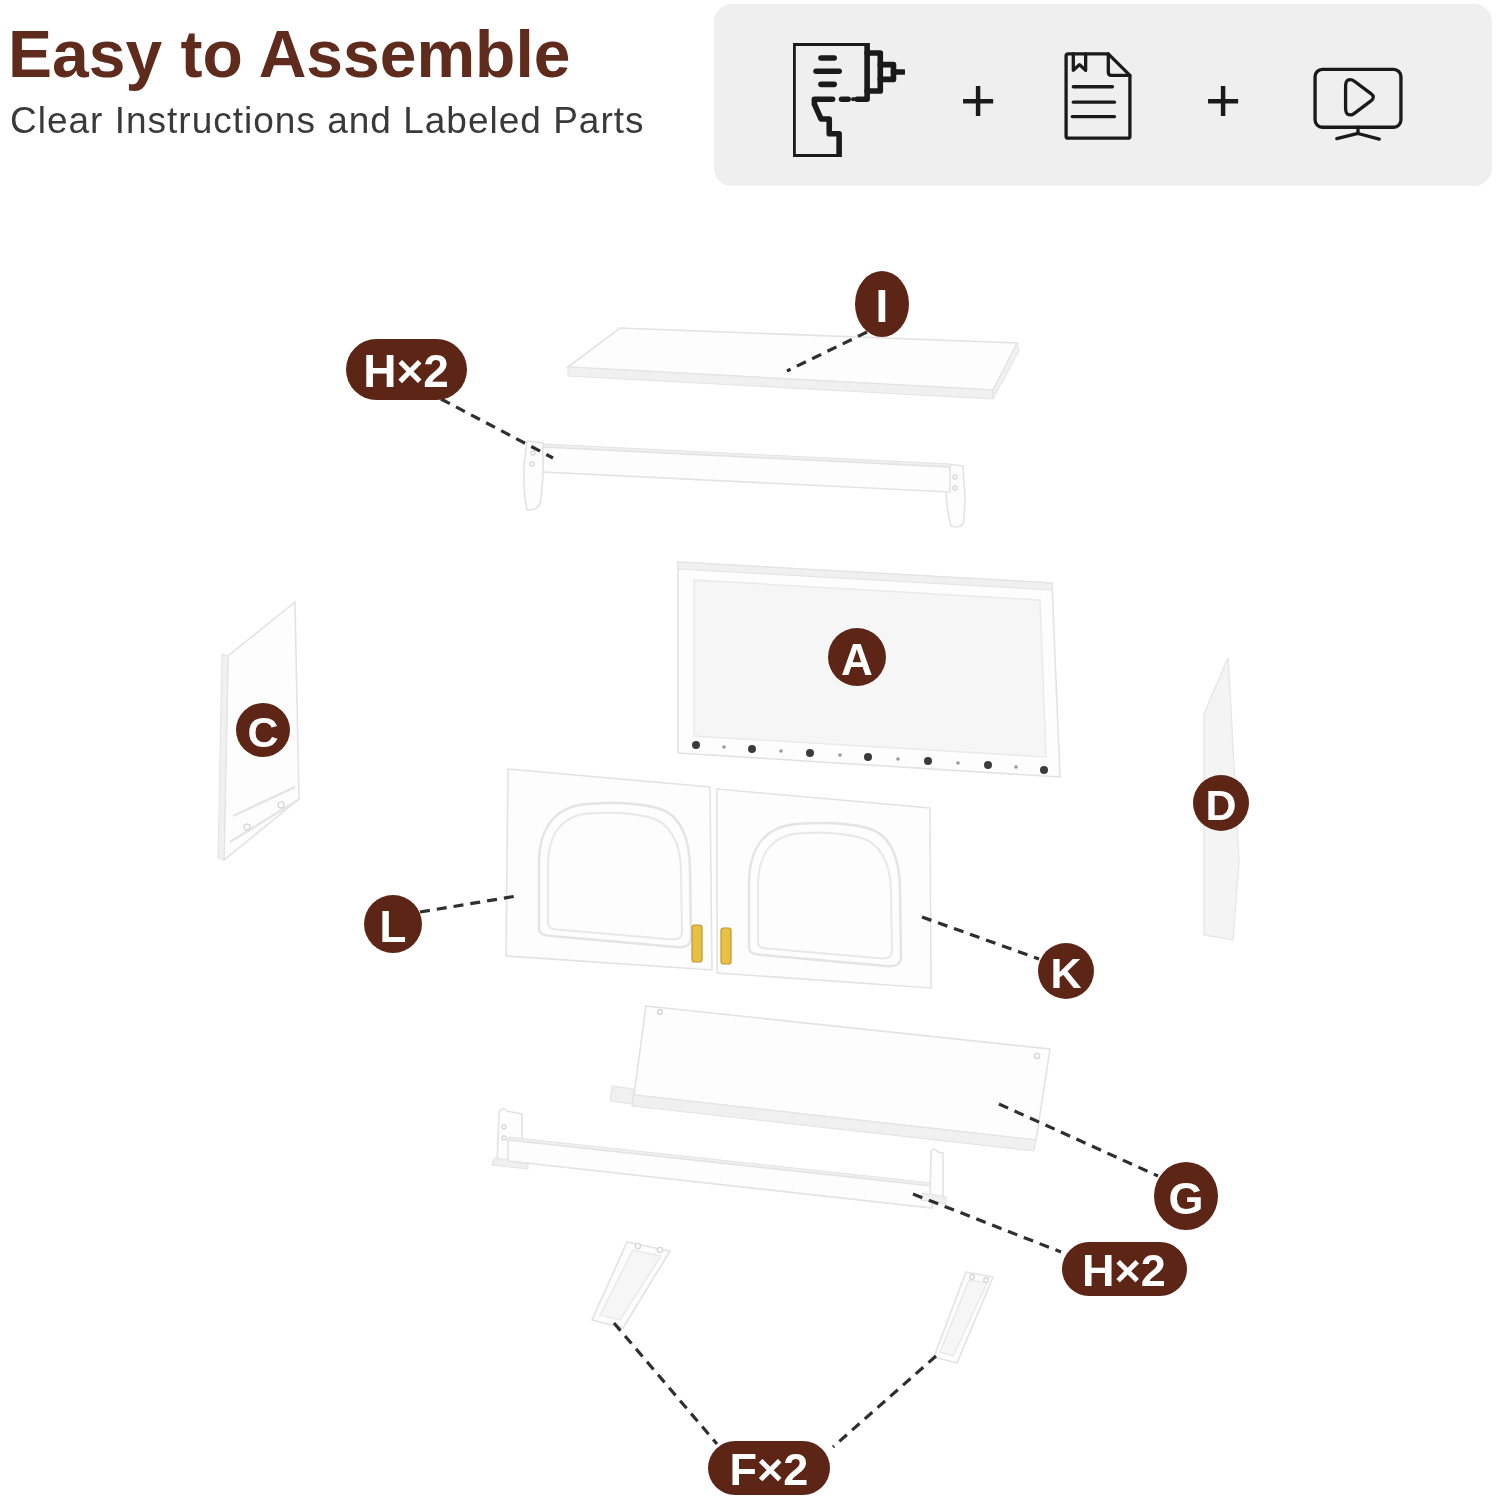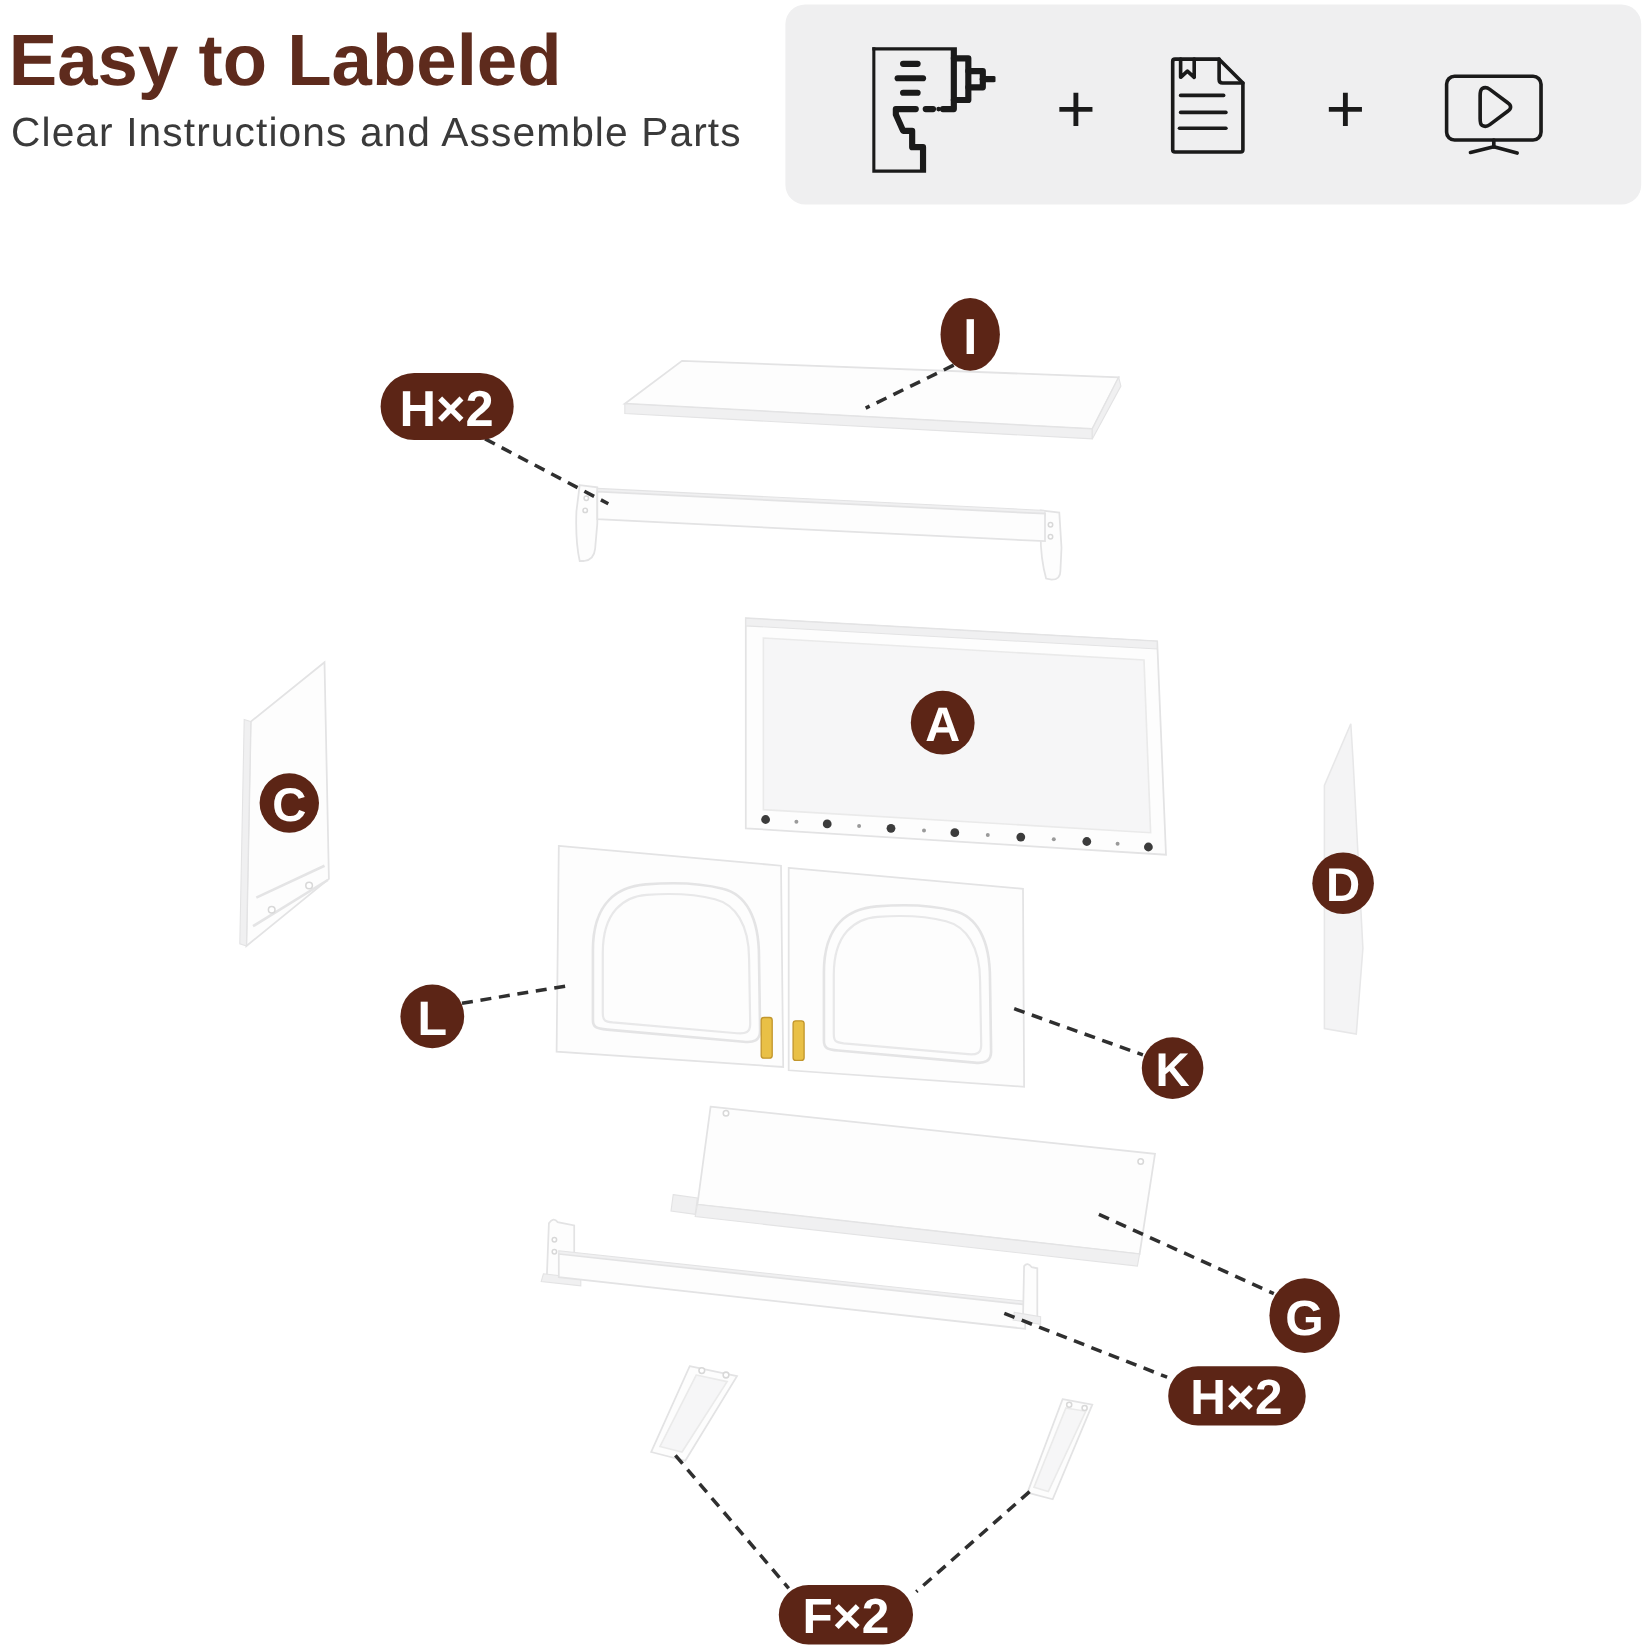--- a/index.html
+++ b/index.html
@@ -28,22 +28,22 @@
   .lbl-shape{fill:var(--accent,#5c2516);}
   .lbl-text{fill:#ffffff;font-family:"Liberation Sans",sans-serif;font-weight:bold;
         text-anchor:middle;}
   .handle{fill:var(--gold,#e9c046);stroke:#c2962c;stroke-width:1.2;}
 </style>
 </head>
 <body>
 
 <div class="page">
 
-  <h1 class="page-title">Easy to Labeled</h1>
-  <p class="page-subtitle">Clear Instructions and Assemble Parts</p>
+  <h1 class="page-title">Easy to Assemble</h1>
+  <p class="page-subtitle">Clear Instructions and Labeled Parts</p>
 
   <div class="feature-box">
 
     <svg style="left:79px;top:39px;" width="112" height="114" viewBox="0 0 68 69">
       <g class="icon-stroke">
         <path d="M0,0 H45 V34 H39"></path>
         <path d="M33.5,34 H29.5"></path>
         <path d="M0,0 V69 H28 V55 H22 V46 H17 L13,37 V34 H24"></path>
         <path d="M45,6 H53 V29 H45"></path>
         <path d="M53,13 H61 V22 H53"></path>

